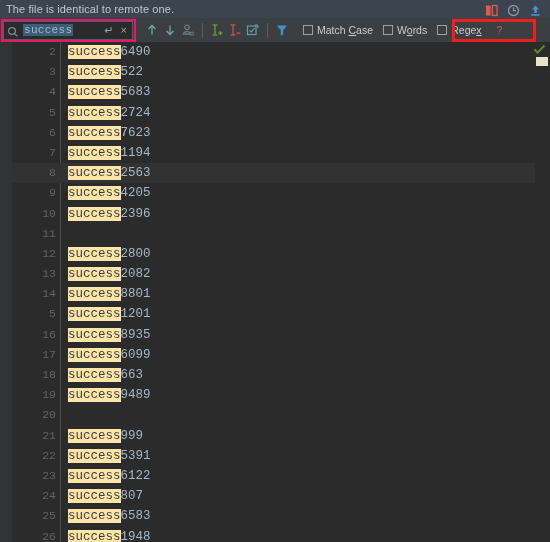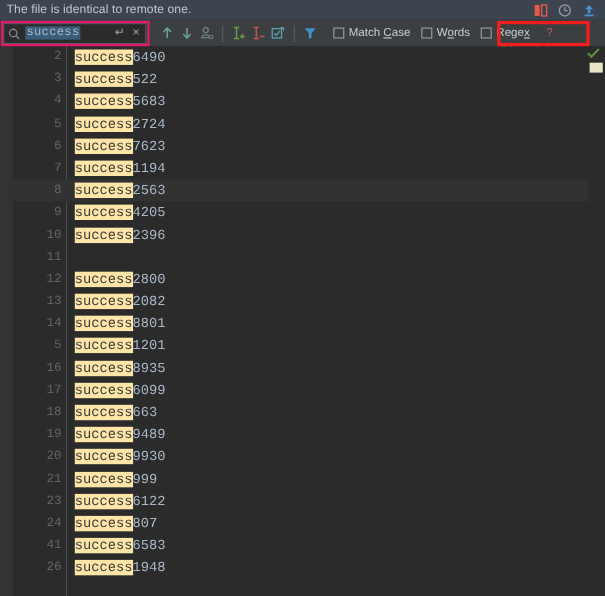--- a/index.html
+++ b/index.html
@@ -340,36 +340,39 @@
         <div class="row">
           <div class="lineno">18</div>
           <div class="code"><span class="match">success</span><span class="rest">663</span></div>
         </div>
         <div class="row">
           <div class="lineno">19</div>
           <div class="code"><span class="match">success</span><span class="rest">9489</span></div>
         </div>
         <div class="row">
           <div class="lineno">20</div>
-          <div class="code"><span class="match">success</span><span class="rest">9930</span></div>
         </div>
         <div class="row">
           <div class="lineno">21</div>
           <div class="code"><span class="match">success</span><span class="rest">999</span></div>
         </div>
         <div class="row">
+          <div class="lineno">22</div>
+          <div class="code"><span class="match">success</span><span class="rest">5391</span></div>
+        </div>
+        <div class="row">
           <div class="lineno">23</div>
           <div class="code"><span class="match">success</span><span class="rest">6122</span></div>
         </div>
         <div class="row">
           <div class="lineno">24</div>
           <div class="code"><span class="match">success</span><span class="rest">807</span></div>
         </div>
         <div class="row">
-          <div class="lineno">41</div>
+          <div class="lineno">25</div>
           <div class="code"><span class="match">success</span><span class="rest">6583</span></div>
         </div>
         <div class="row">
           <div class="lineno">26</div>
           <div class="code"><span class="match">success</span><span class="rest">1948</span></div>
         </div>
       </div>
 
     <div class="scroll-track">
       <div class="scroll-thumb"></div>

